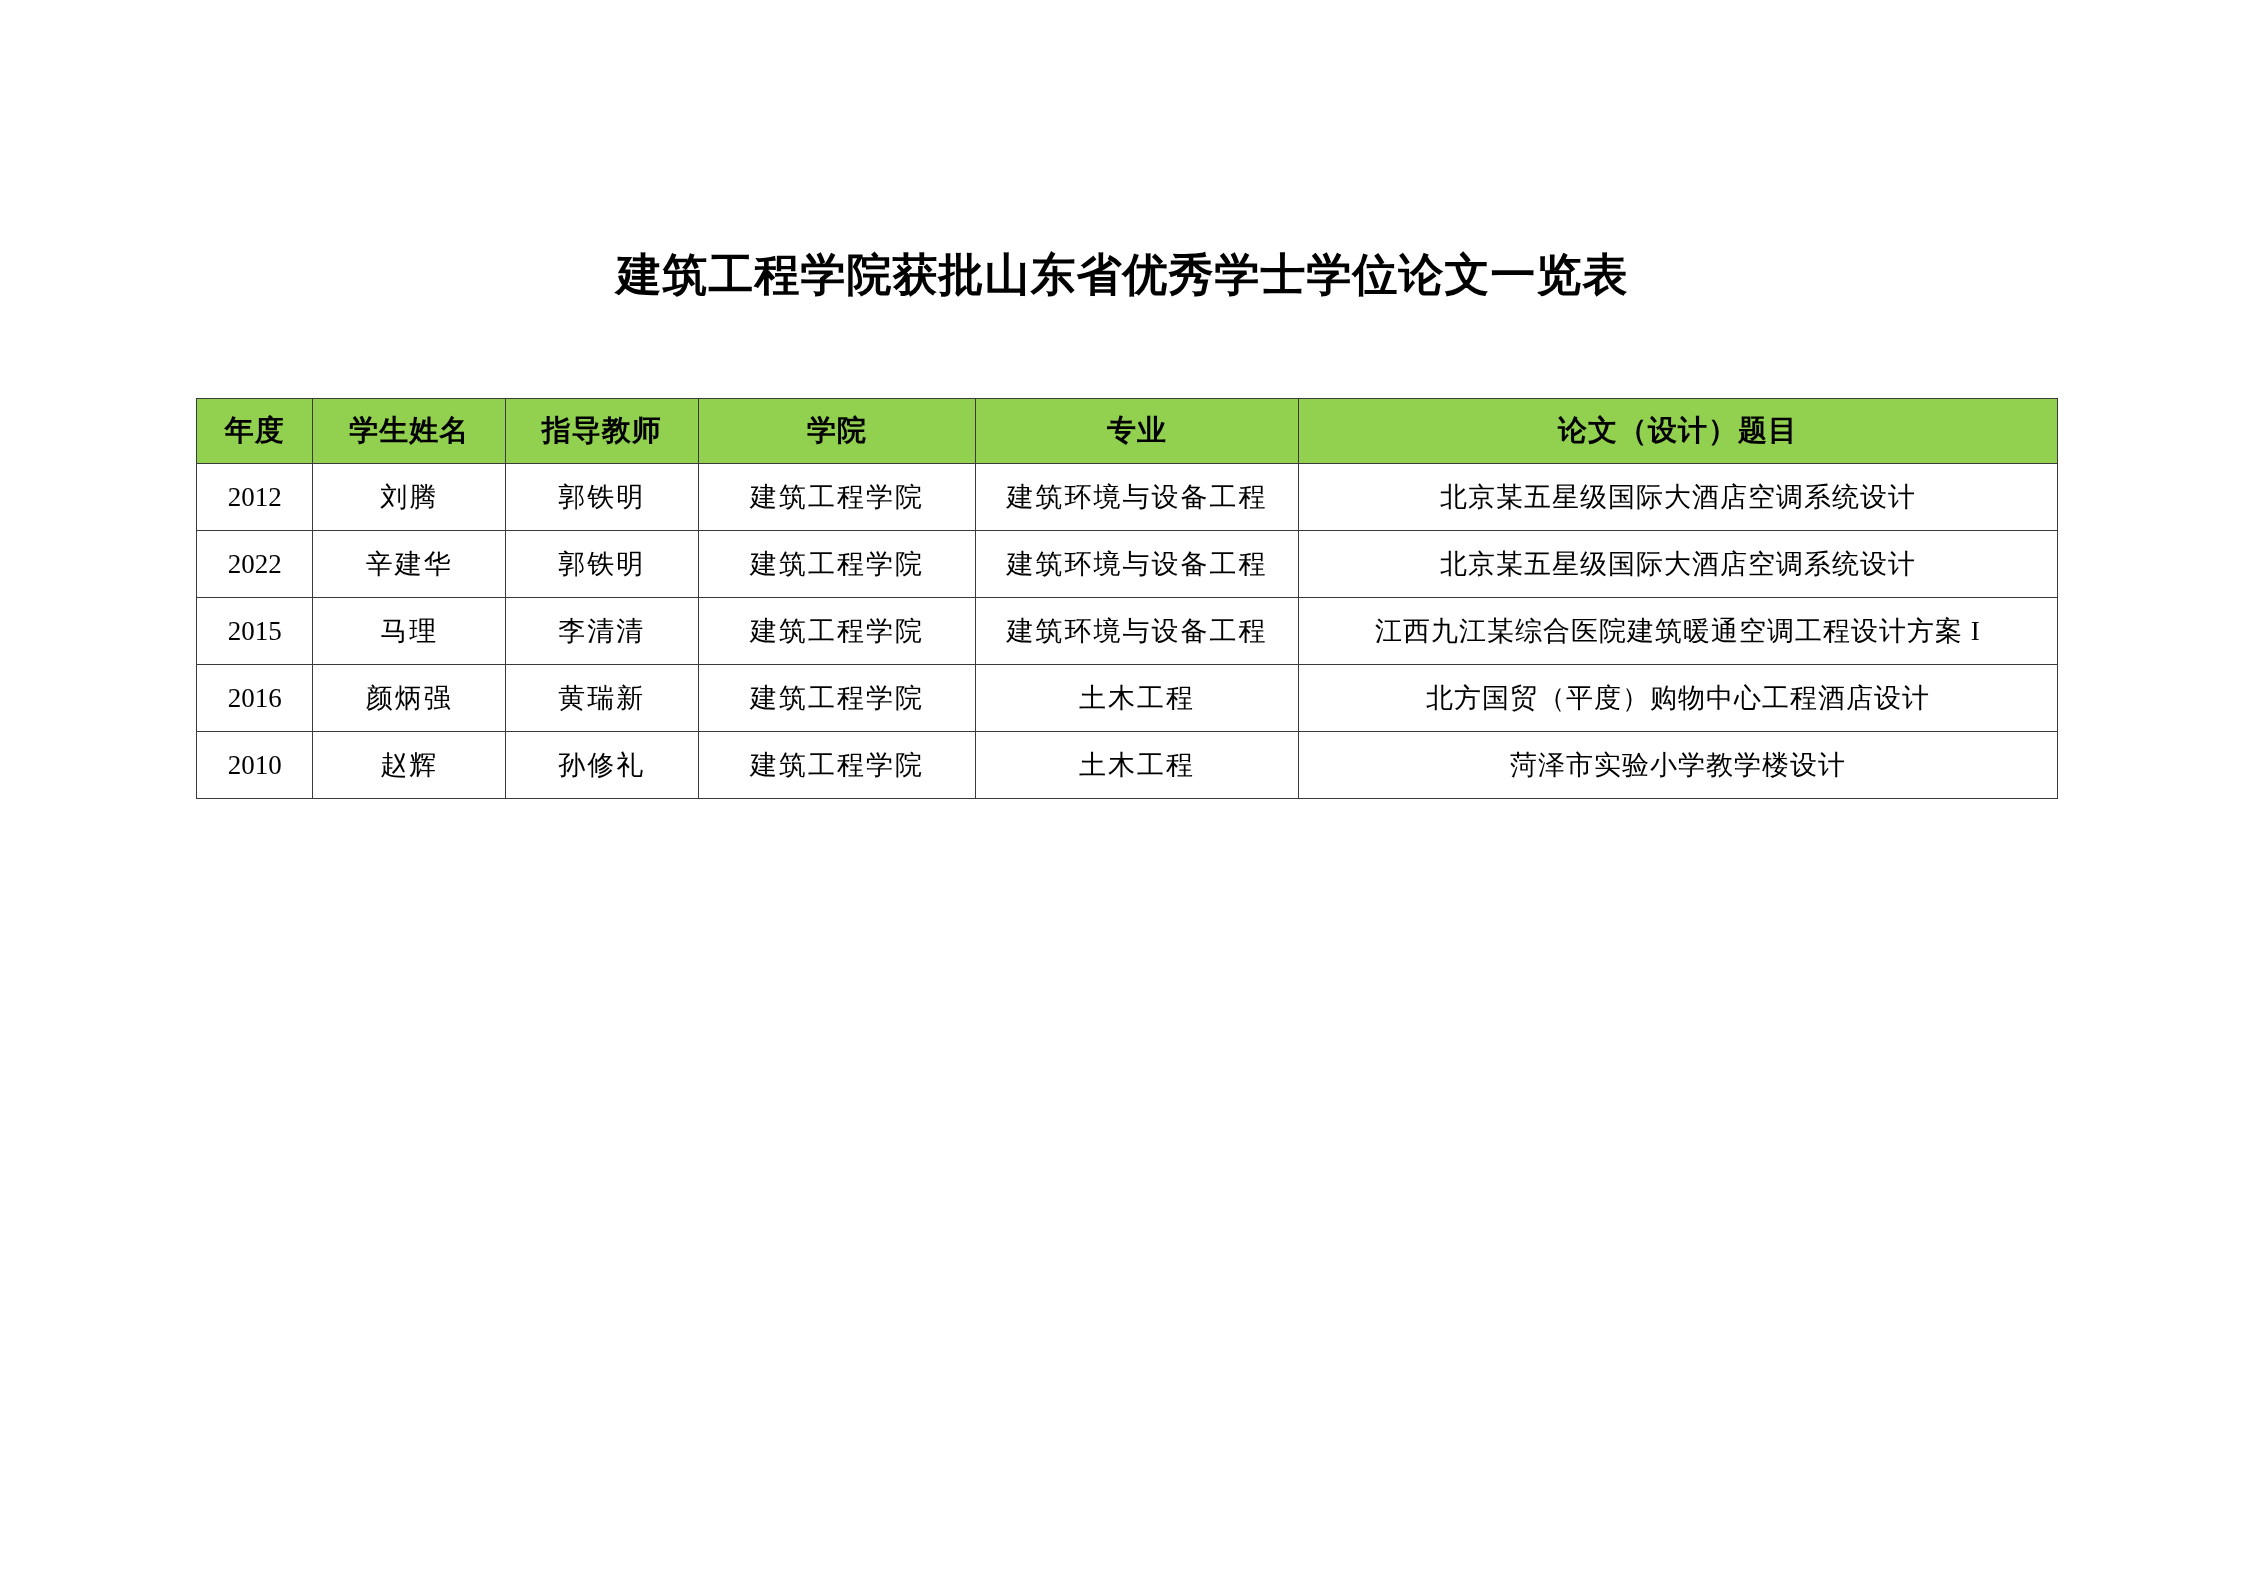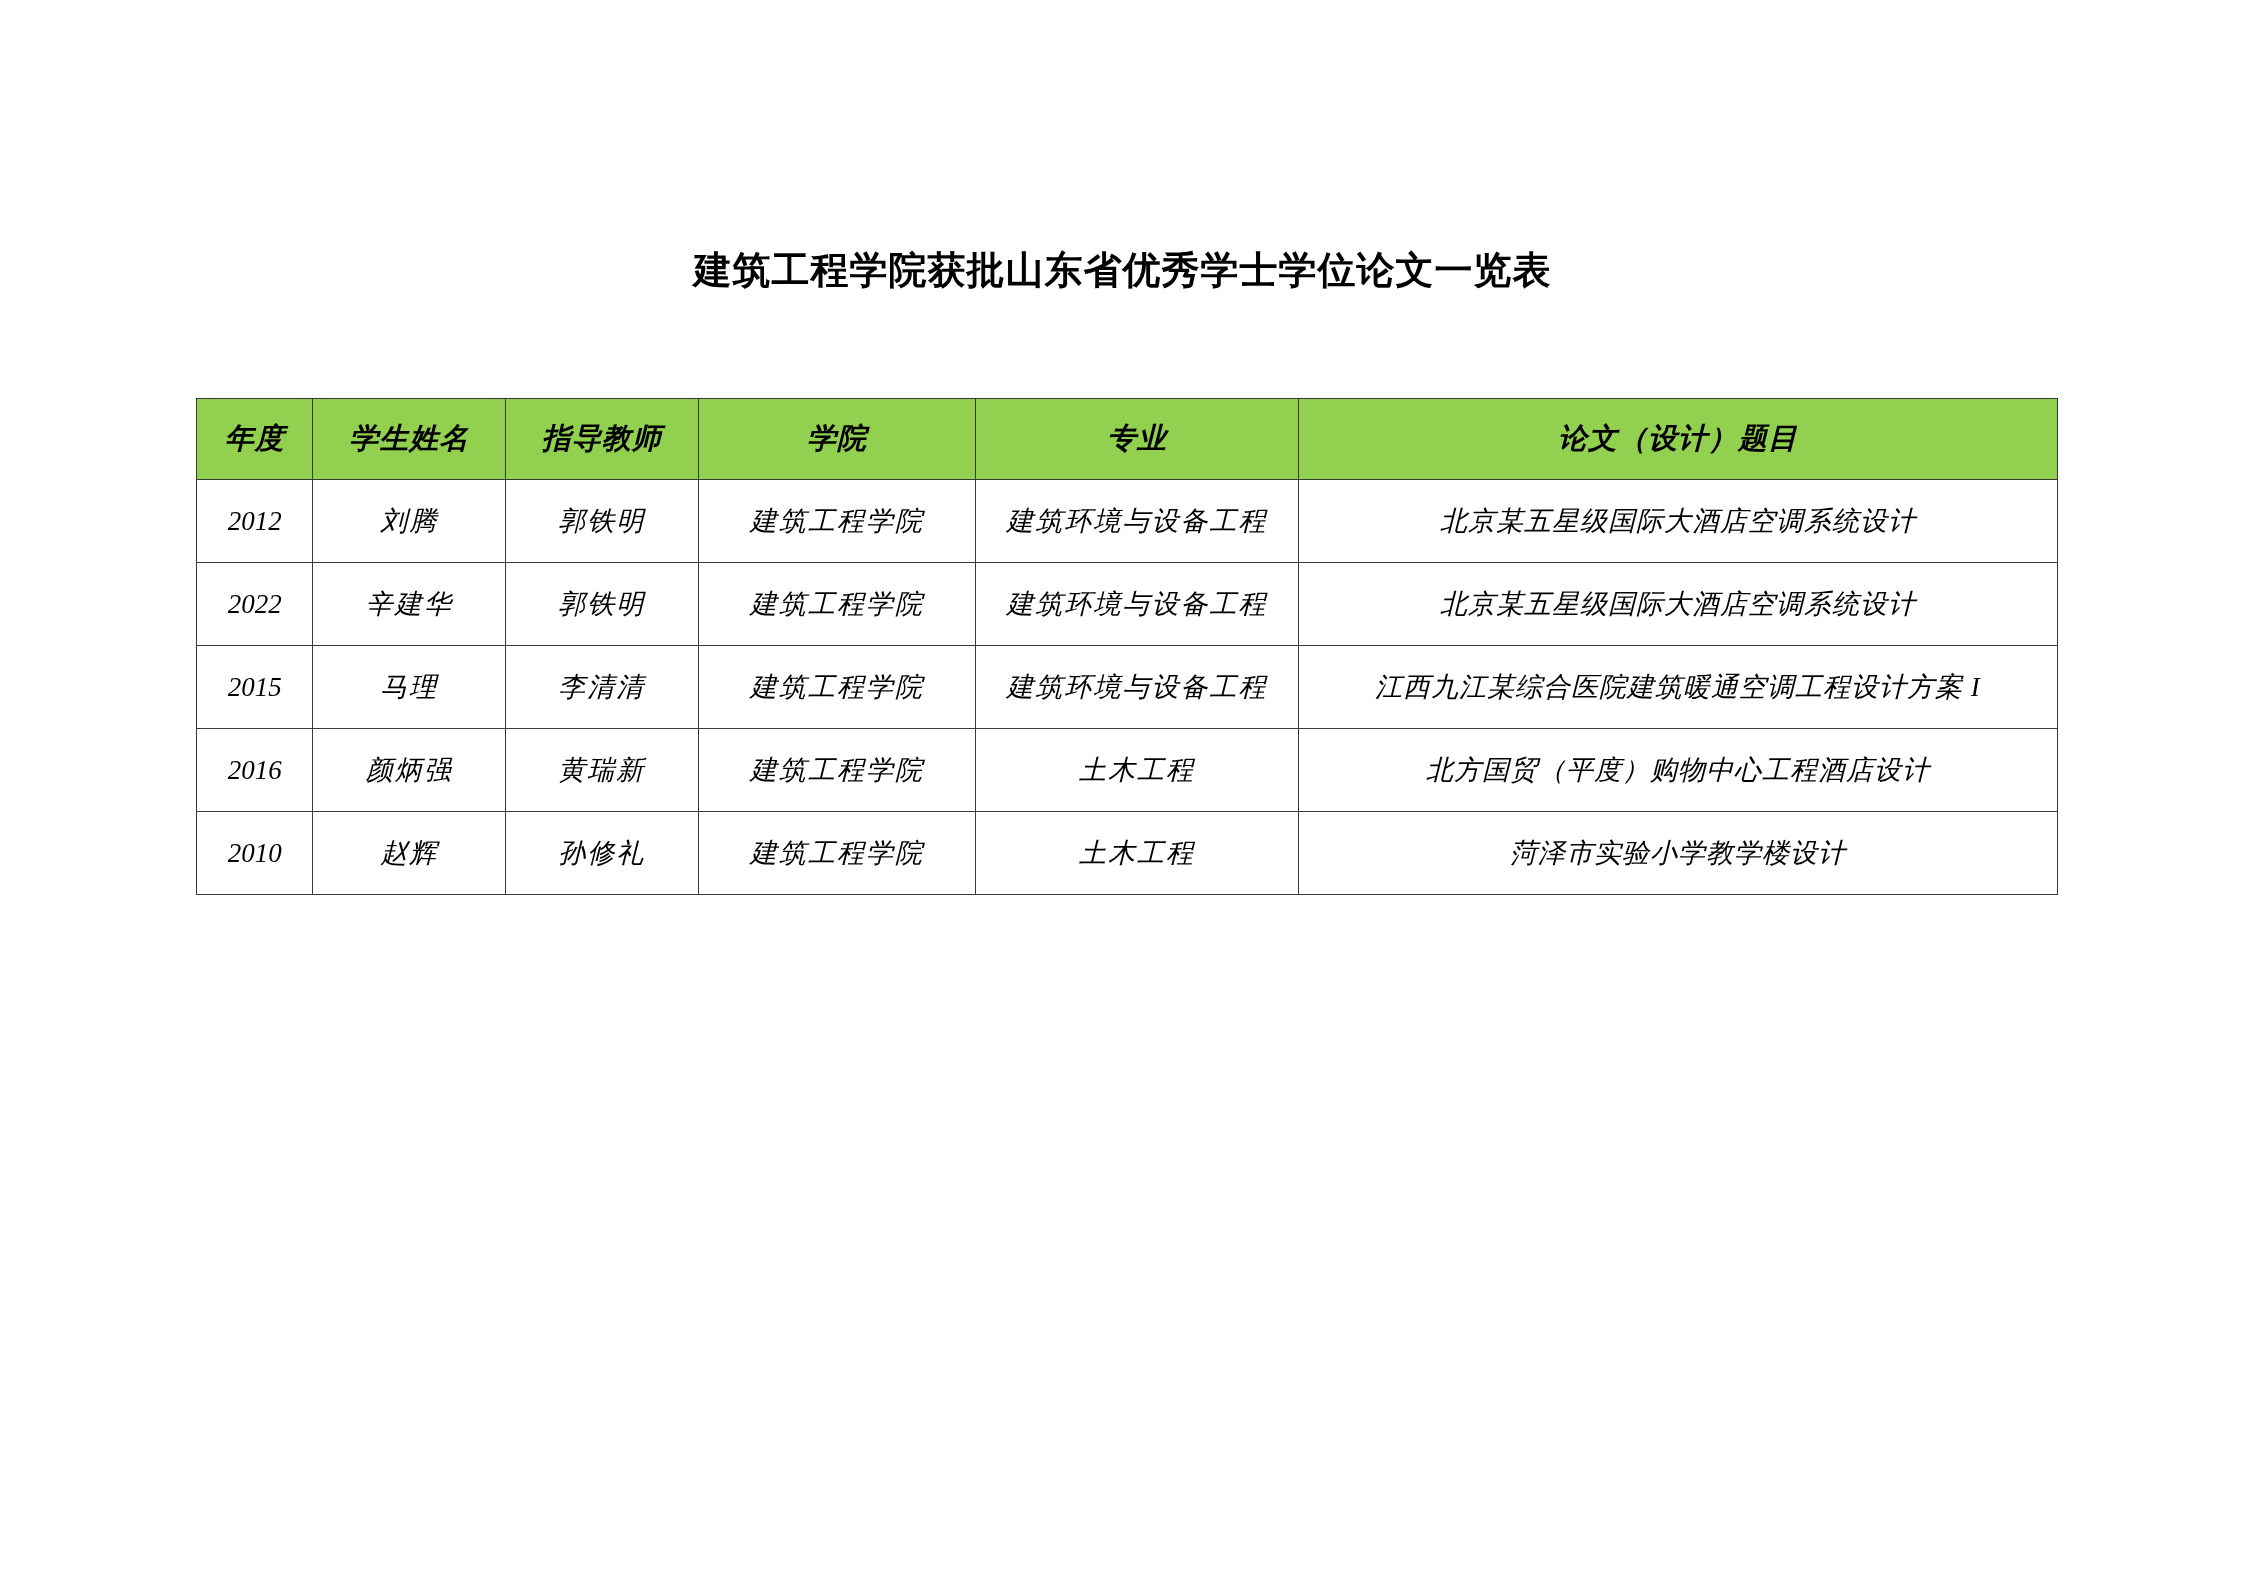--- a/index.html
+++ b/index.html
@@ -21,48 +21,47 @@
     background: #ffffff;
   }
   .doc-title {
     position: absolute;
     top: 245px;
     left: 0;
     width: 2245px;
     text-align: center;
     font-family: "Liberation Sans", sans-serif;
     font-weight: bold;
-    font-size: 38px;
+    font-size: 45px;
     letter-spacing: 1px;
     color: #000000;
   }
   .table-wrap {
     position: absolute;
     top: 398px;
     left: 196px;
     width: 1862px;
   }
   table.data-table {
     border-collapse: collapse;
     width: 1862px;
     table-layout: fixed;
   }
   table.data-table th,
   table.data-table td {
     border: 1px solid #3a3a3a;
-    padding: 8px;
+    padding: 0;
     height: 66px;
     vertical-align: middle;
     text-align: center;
     font-size: 27px;
     font-family: "Liberation Serif", serif;
     color: #000000;
     white-space: nowrap;
     overflow: hidden;
-    font-style: italic;
   }
   table.data-table thead th {
     background: #92d050;
     font-family: "Liberation Sans", sans-serif;
     font-weight: bold;
     font-size: 29px;
     height: 64px;
     letter-spacing: 1px;
   }
   col.c-year   { width: 104px; }

